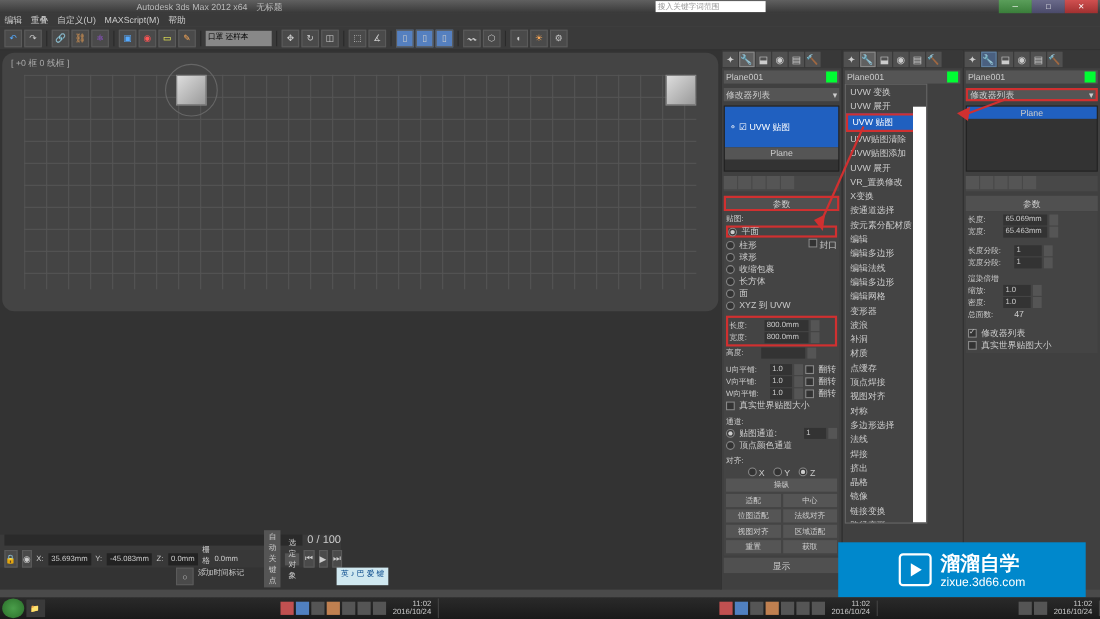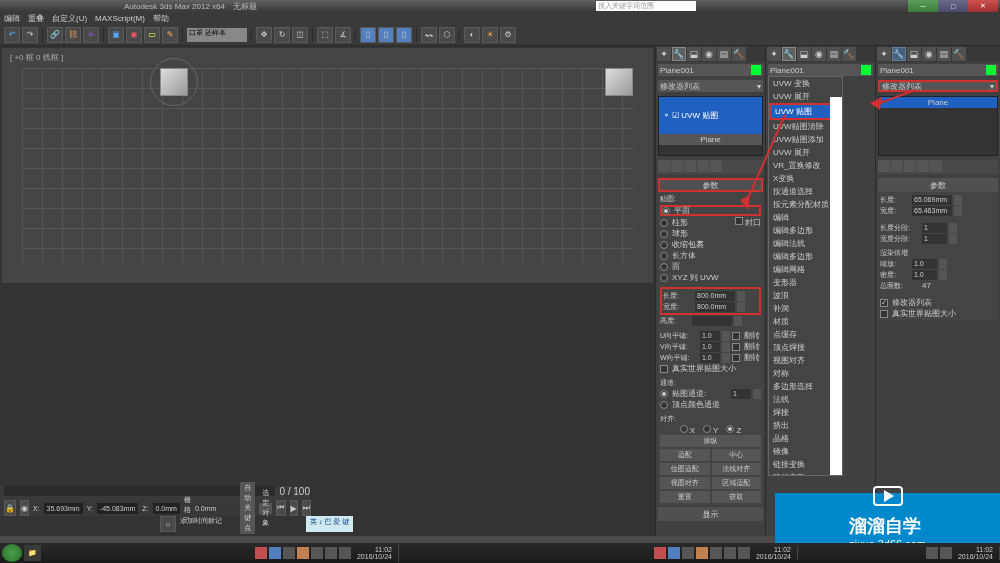--- a/index.html
+++ b/index.html
@@ -21,21 +21,21 @@
     
     
     .toolbar { height: 22px; background: #3a3a3a; display: flex; align-items: center; padding: 0 4px; gap: 2px; border-bottom: 1px solid #2a2a2a; }
     .tool-btn { width: 16px; height: 16px; background: #4a4a4a; border: 1px solid #5a5a5a; display: flex; align-items: center; justify-content: center; font-size: 8px; }
     .tool-sep { width: 1px; height: 14px; background: #2a2a2a; margin: 0 2px; }
     .tool-dropdown { background: #888; height: 14px; width: 60px; font-size: 7px; padding: 0 2px; color: #000; }
     
     
     .main-area { display: flex; height: 490px; }
     .viewports { flex: 1; display: flex; flex-direction: column; background: #333; position: relative; }
-    .viewport-top { height: 48%; background: #444; margin: 2px; position: relative; }
+    .viewport-top { height: 48%; background: #444; margin: 2px; position: relative; border-radius: 11px; }
     .viewport-bottom { height: 52%; background: #444; margin: 2px; position: relative; display: flex; }
     .viewport-br { flex: 1; background: #3a3a3a; margin-left: 1px; position: relative; }
     .viewport-label { position: absolute; top: 4px; left: 8px; font-size: 8px; color: #aaa; }
     .viewcube { position: absolute; width: 28px; height: 28px; background: linear-gradient(135deg, #ddd, #999); border: 1px solid #888; }
     .viewcube-circle { position: absolute; width: 48px; height: 48px; border: 1px solid #666; border-radius: 50%; }
     
     
     .grid { position: absolute; inset: 20px; background-image: 
       linear-gradient(#555 1px, transparent 1px),
       linear-gradient(90deg, #555 1px, transparent 1px);
@@ -87,21 +87,21 @@
     .dropdown-item.highlighted { background: #2060c0; color: #fff; }
     .scroll-indicator { position: absolute; right: 0; top: 20px; bottom: 0; width: 12px; background: #fff; }
     
     
     .statusbar { height: 16px; background: #383838; display: flex; align-items: center; padding: 0 4px; gap: 4px; font-size: 7px; position: absolute; bottom: 20px; left: 0; right: 345px; }
     .status-input { background: #222; padding: 0 3px; height: 11px; display: flex; align-items: center; }
     .timeline { height: 14px; background: #3a3a3a; display: flex; position: absolute; bottom: 36px; left: 0; right: 345px; }
     .timeline-slider { flex: 1; height: 10px; background: #2a2a2a; margin: 0 4px; }
     
     
-    .watermark { position: absolute; right: 0; bottom: 20px; width: 225px; height: 50px; background: #0088cc; display: flex; align-items: center; justify-content: center; gap: 8px; z-index: 200; flex-direction: column; }
+    .watermark { position: absolute; right: 13px; bottom: 20px; width: 225px; height: 50px; background: #0088cc; display: flex; align-items: center; justify-content: center; gap: 8px; z-index: 200; }
     .watermark-icon { width: 30px; height: 30px; border: 2px solid #fff; border-radius: 4px; display: flex; align-items: center; justify-content: center; }
     .watermark-icon svg { fill: #fff; }
     .watermark-text { display: flex; flex-direction: column; color: #fff; }
     .watermark-cn { font-size: 18px; font-weight: bold; }
     .watermark-url { font-size: 11px; }
     
     
     .taskbar { position: absolute; bottom: 0; left: 0; right: 0; height: 20px; background: linear-gradient(#2a2a2a, #1a1a1a); display: flex; align-items: center; z-index: 300; }
     .taskbar-segment { flex: 1; display: flex; align-items: center; gap: 2px; padding: 0 2px; border-right: 1px solid #444; }
     .start-btn { width: 20px; height: 18px; background: radial-gradient(circle, #4a9e4a, #2a6e2a); border-radius: 50%; }

